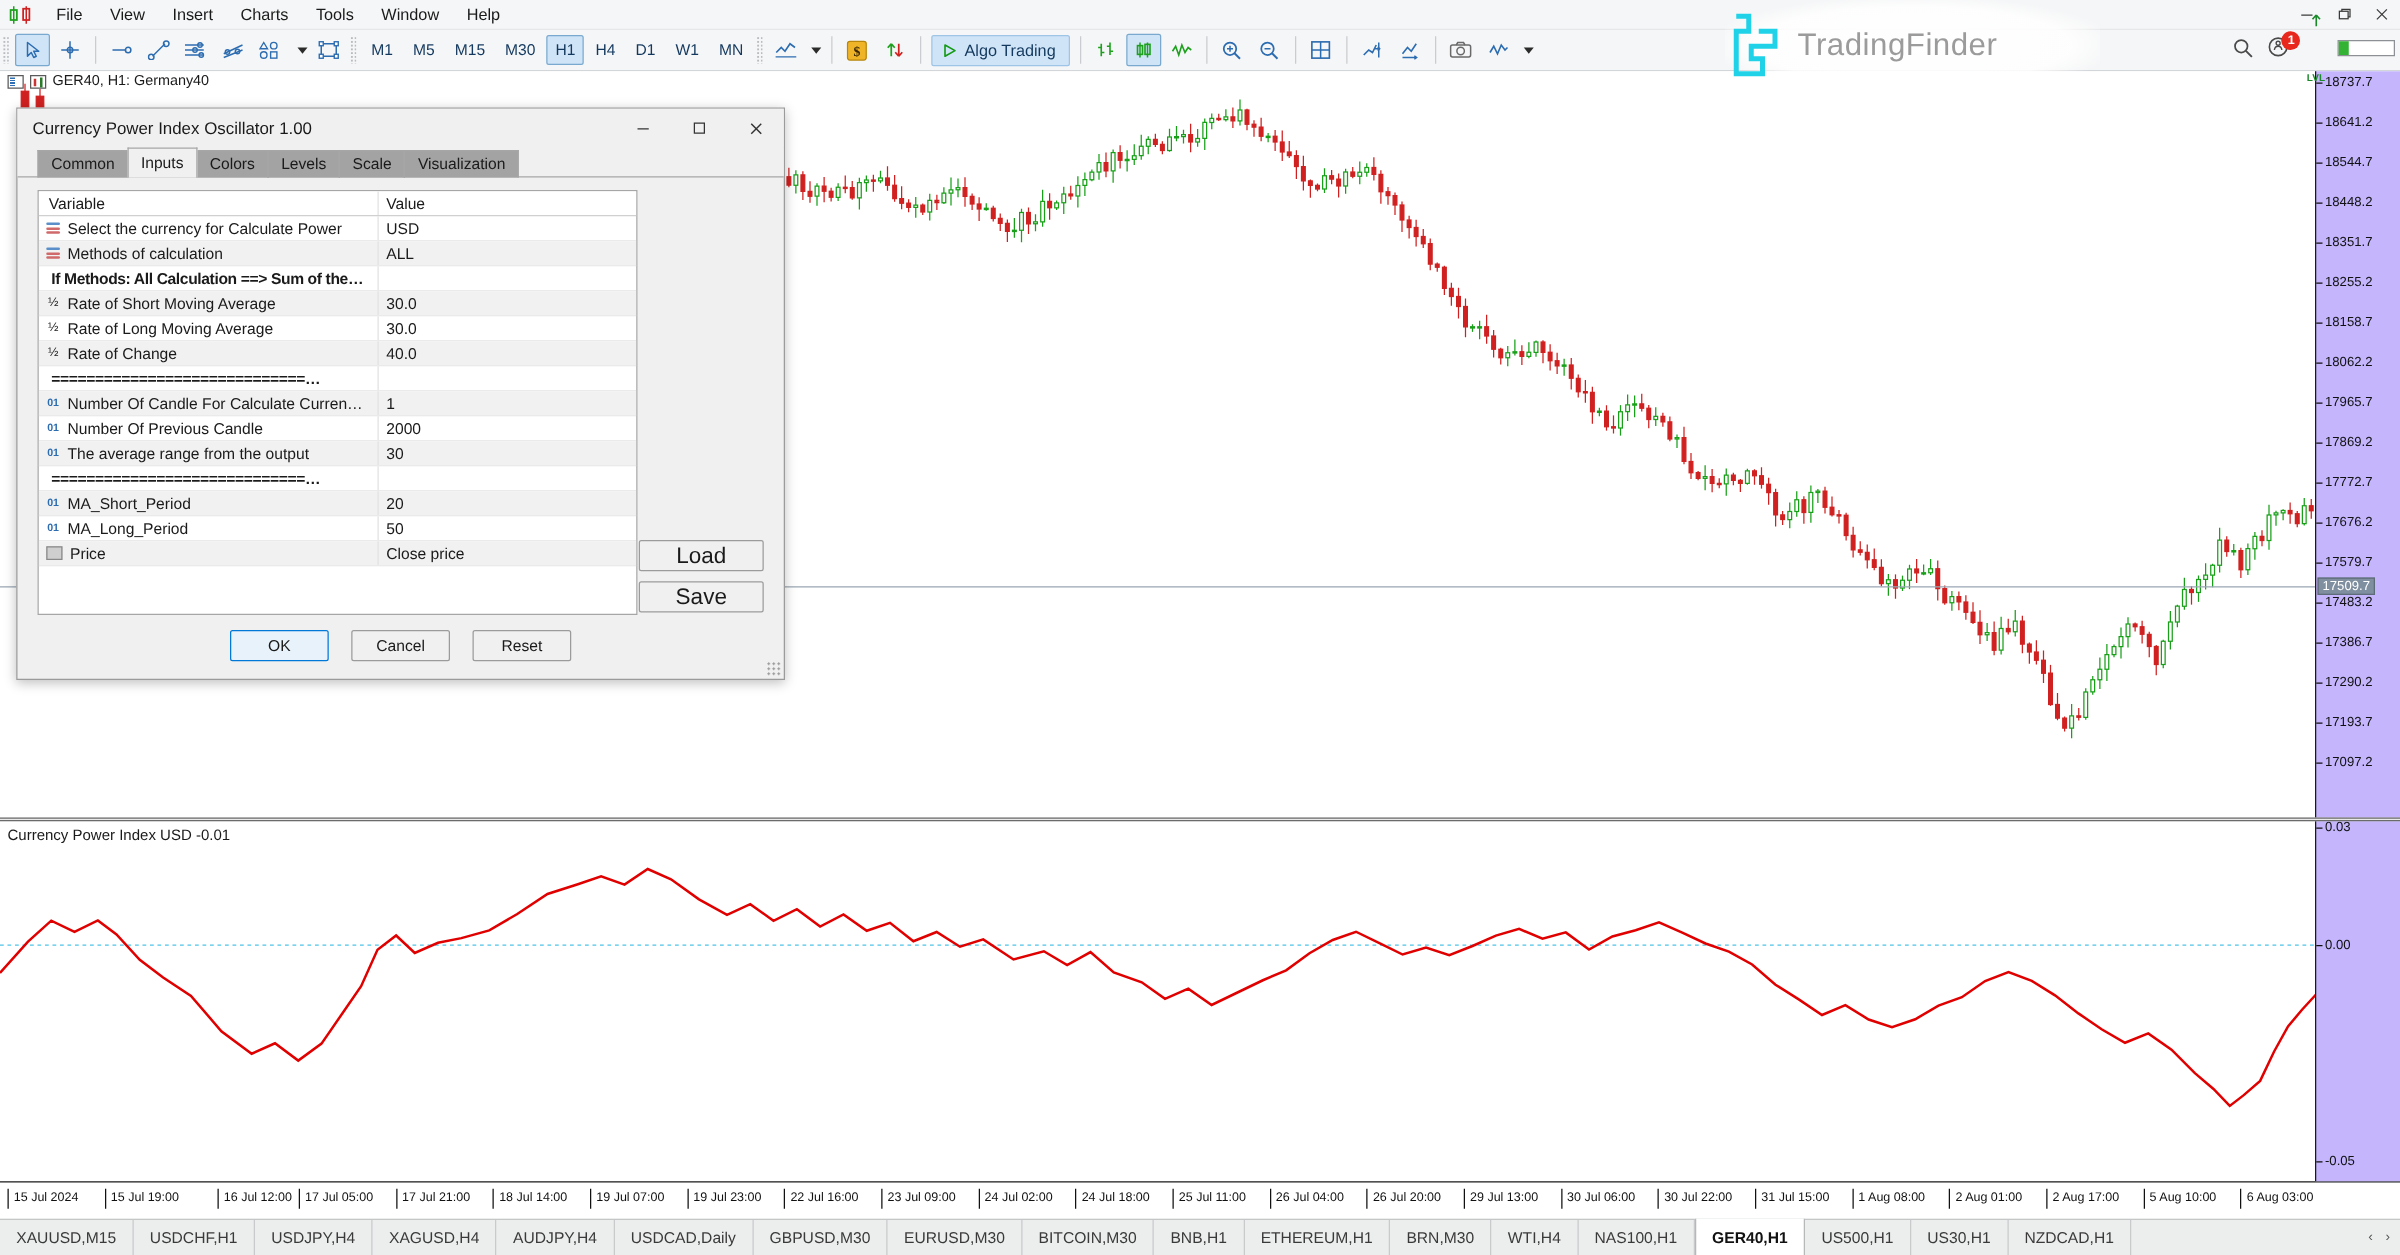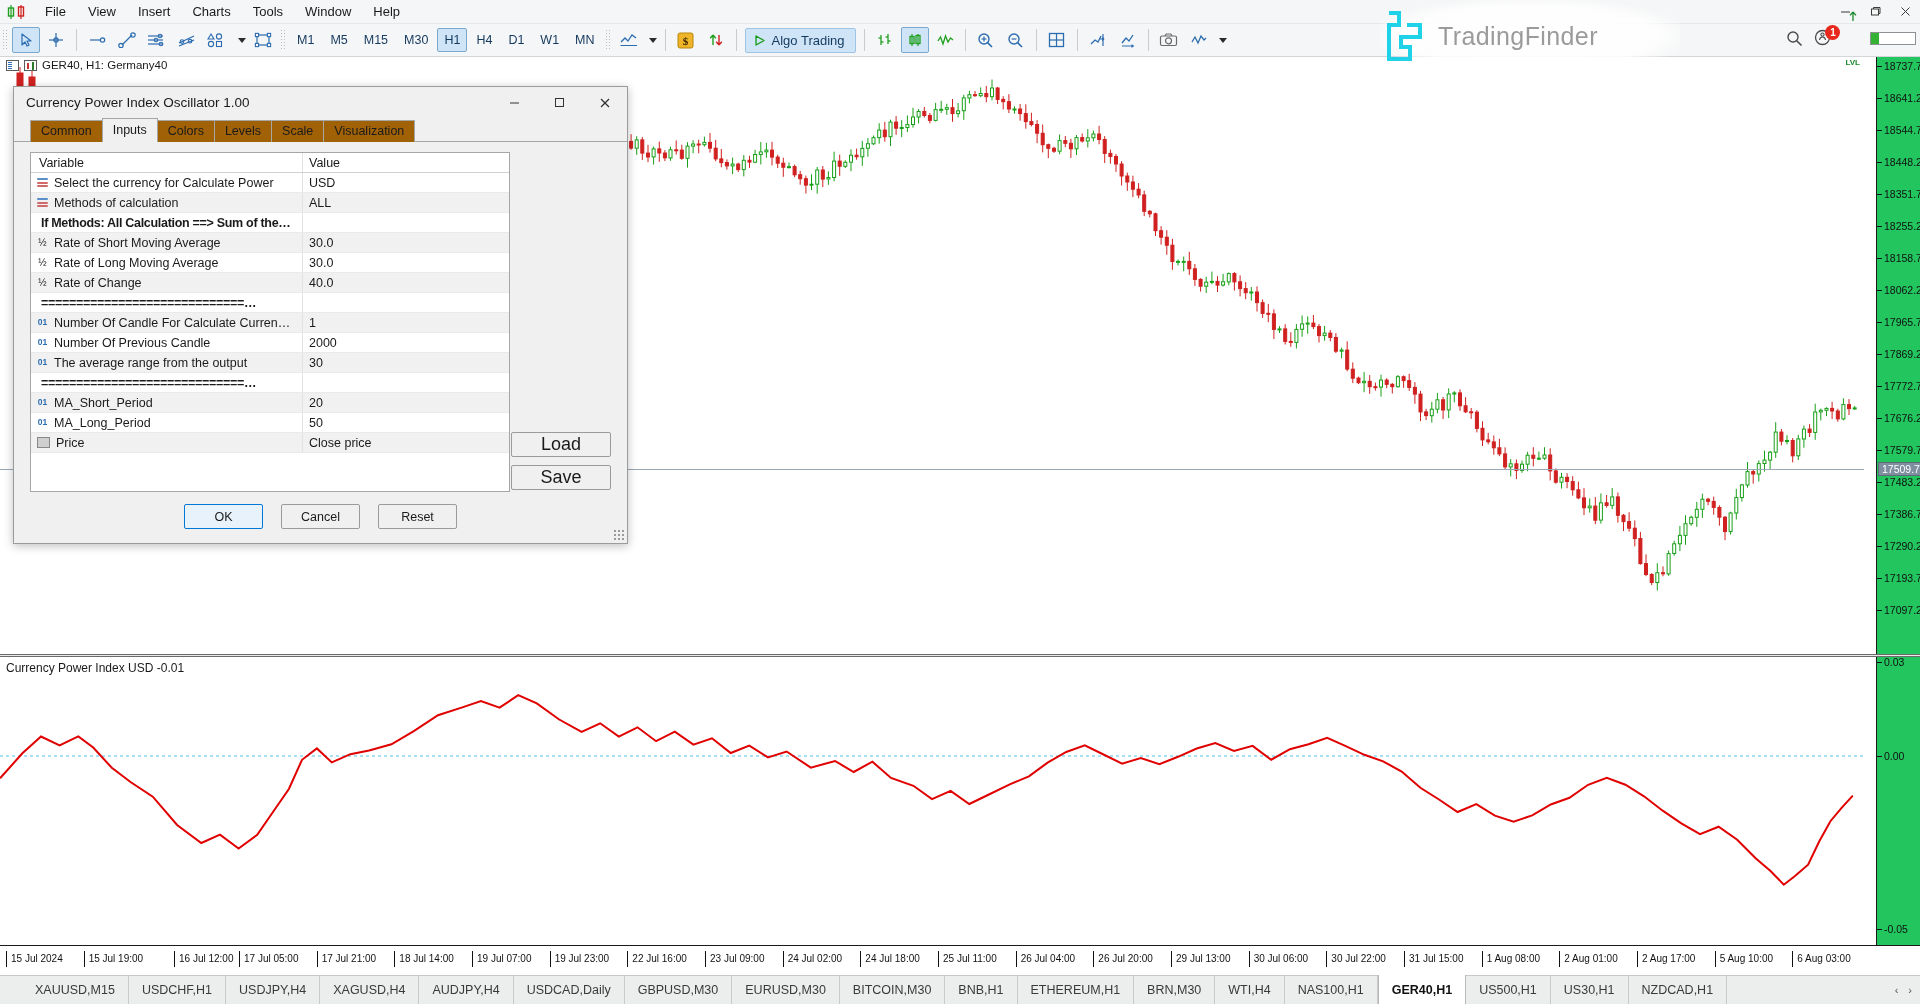--- a/index.html
+++ b/index.html
@@ -113,22 +113,22 @@
   .chart-head .sqico { width: 13px; height: 11px; border: 1px solid #5a5a5a; background: #fff;
     display: inline-block; position: relative; }
   .chart-head .sqico::before { content:""; position:absolute; left:1px; top:1px; width:4px; height:7px;
     background: repeating-linear-gradient(to bottom,#2f6fb5 0 1px, transparent 1px 2px); }
   .chart-head .sqico2 { width: 13px; height: 11px; border: 1px solid #5a5a5a; background: #fff; display:inline-block;
     position: relative; }
   .chart-head .sqico2::before{content:"";position:absolute;left:2px;top:2px;width:2px;height:6px;background:#c33;}
   .chart-head .sqico2::after{content:"";position:absolute;left:7px;top:1px;width:2px;height:8px;background:#2a7a2a;}
 
   .price-axis {
-    position: absolute; right: 0; top: 0; width: 44px; bottom: 0;
-    border-left: 1px solid #1a1a1a; background: #22c55e; z-index: 5;
+    position: absolute; right: 0; top: 0; width: 68px; bottom: 0;
+    border-left: 1px solid #1a1a1a; background: #c4b5fd; z-index: 5;
   }
   .price-axis .tick {
     position: absolute; left: 0; font-size: 10.5px; color: #111;
     white-space: nowrap; padding-left: 7px; transform: translateY(-50%);
   }
   .price-axis .tick::before {
     content:""; position:absolute; left:0; top:50%; width:5px; height:1px; background:#111;
   }
   .price-axis .cur {
     position: absolute; left: 1px; background: #7f8fa0; color: #fff;
@@ -203,21 +203,21 @@
     width: 45px; height: 31px; display: flex; align-items: center; justify-content: center;
     font-size: 13px; color: #333;
   }
 
   .dlg-tabs {
     display: flex; align-items: flex-end; padding-left: 16px; height: 24px;
     border-bottom: 1px solid #a6a6a6; background: #f0f0f0;
   }
   .dlg-tab {
     padding: 3px 10px 4px; font-size: 12.5px; color: #1a1a1a;
-    border: 1px solid #a6a6a6; border-bottom: none; background: #a16207;
+    border: 1px solid #a6a6a6; border-bottom: none; background: #a3a3a3;
     margin-right: -1px; position: relative; top: 1px;
   }
   .dlg-tab.sel { background: #f0f0f0; z-index: 2; padding-top: 4px; padding-bottom: 5px; }
 
   .dlg-body { padding: 10px 16px 0; }
   .grid-box {
     border: 1px solid #a6a6a6; background: #fff; width: 480px; height: 340px;
     position: relative; overflow: hidden;
   }
   .grow { display: flex; height: 20px; align-items: center; border-bottom: 1px solid #eaeaea; }
@@ -1260,21 +1260,21 @@
       <div class="tl" style="left: 1326.33px;">30 Jul 22:00</div>
       <div class="tl" style="left: 1404px;">31 Jul 15:00</div>
       <div class="tl" style="left: 1481.67px;">1 Aug 08:00</div>
       <div class="tl" style="left: 1559.33px;">2 Aug 01:00</div>
       <div class="tl" style="left: 1637px;">2 Aug 17:00</div>
       <div class="tl" style="left: 1714.67px;">5 Aug 10:00</div>
       <div class="tl" style="left: 1792.33px;">6 Aug 03:00</div>
     </div>
 
   <div class="tabbar">
-    <div id="tabs-host" style="display:flex;padding-left:22px;">
+    <div id="tabs-host" style="display:flex;">
         <div class="ctab">XAUUSD,M15</div>
         <div class="ctab">USDCHF,H1</div>
         <div class="ctab">USDJPY,H4</div>
         <div class="ctab">XAGUSD,H4</div>
         <div class="ctab">AUDJPY,H4</div>
         <div class="ctab">USDCAD,Daily</div>
         <div class="ctab">GBPUSD,M30</div>
         <div class="ctab">EURUSD,M30</div>
         <div class="ctab">BITCOIN,M30</div>
         <div class="ctab">BNB,H1</div>

